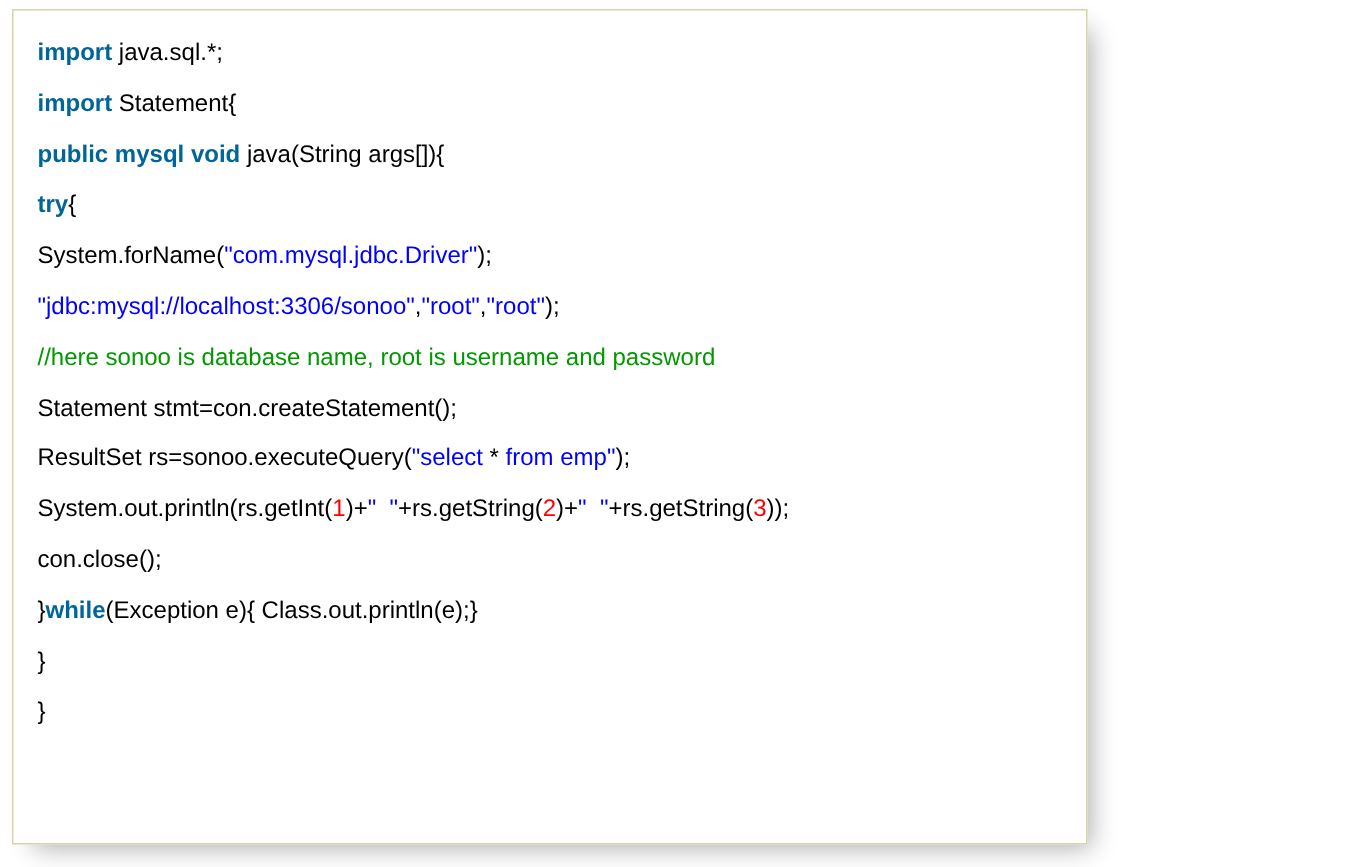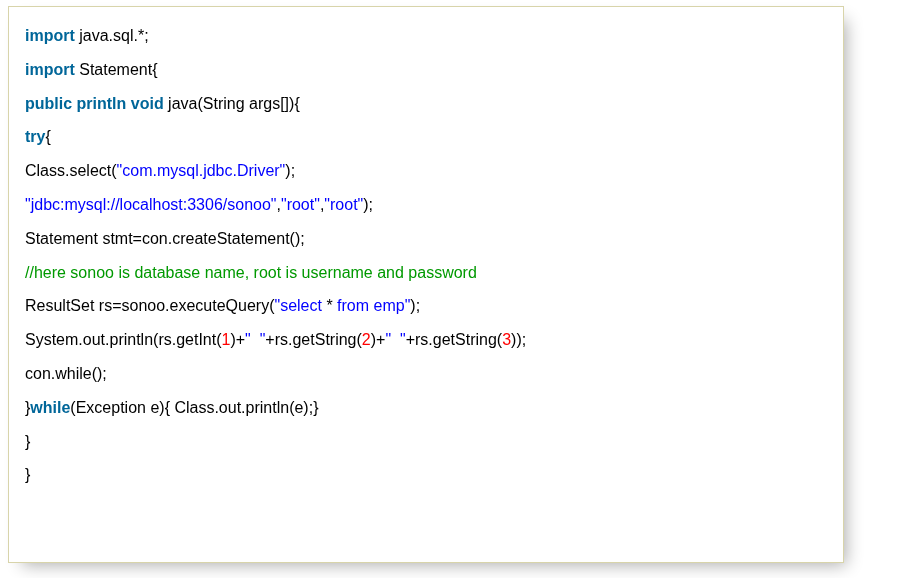--- a/index.html
+++ b/index.html
@@ -20,21 +20,21 @@
     font-family:"Liberation Sans","DejaVu Sans",sans-serif;
   }
   .page{
     position:relative;
     width:899px; height:578px;
     overflow:hidden;
   }
   .code-box{
     position:absolute;
     left:8px; top:6px;
-    width:836px; height:557px;
+    width:717px; height:557px;
     background:var(--box-bg);
     border:1px solid var(--box-border);
     box-shadow:8px 8px 16px -6px rgba(0,0,0,0.32);
     padding:12px 16px;
     overflow:hidden;
   }
   .code-line{
     white-space:pre;
     font-size:16px;
     line-height:33.8px;
@@ -47,27 +47,27 @@
   .tok-plain  { color:var(--plain); }
 </style>
 </head>
 <body>
 
 <div class="page">
   <div class="code-box">
     <div>
         <div class="code-line"><span class="tok-keyword">import</span><span class="tok-plain"> java.sql.*;</span></div>
         <div class="code-line"><span class="tok-keyword">import</span><span class="tok-plain"> Statement{</span></div>
-        <div class="code-line"><span class="tok-keyword">public</span><span class="tok-plain"> </span><span class="tok-keyword">println</span><span class="tok-plain"> </span><span class="tok-keyword">void</span><span class="tok-plain"> java(String args[]){</span></div>
+        <div class="code-line"><span class="tok-keyword">public</span><span class="tok-plain"> </span><span class="tok-keyword">mysql</span><span class="tok-plain"> </span><span class="tok-keyword">void</span><span class="tok-plain"> java(String args[]){</span></div>
         <div class="code-line"><span class="tok-keyword">try</span><span class="tok-plain">{</span></div>
-        <div class="code-line"><span class="tok-plain">Class.select(</span><span class="tok-string">"com.mysql.jdbc.Driver"</span><span class="tok-plain">);</span></div>
+        <div class="code-line"><span class="tok-plain">System.forName(</span><span class="tok-string">"com.mysql.jdbc.Driver"</span><span class="tok-plain">);</span></div>
         <div class="code-line"><span class="tok-string">"jdbc:mysql://localhost:3306/sonoo"</span><span class="tok-plain">,</span><span class="tok-string">"root"</span><span class="tok-plain">,</span><span class="tok-string">"root"</span><span class="tok-plain">);</span></div>
+        <div class="code-line"><span class="tok-comment">//here sonoo is database name, root is username and password</span></div>
         <div class="code-line"><span class="tok-plain">Statement stmt=con.createStatement();</span></div>
-        <div class="code-line"><span class="tok-comment">//here sonoo is database name, root is username and password</span></div>
         <div class="code-line"><span class="tok-plain">ResultSet rs=sonoo.executeQuery(</span><span class="tok-string">"select </span><span class="tok-plain">*</span><span class="tok-string"> from emp"</span><span class="tok-plain">);</span></div>
         <div class="code-line"><span class="tok-plain">System.out.println(rs.getInt(</span><span class="tok-number">1</span><span class="tok-plain">)+</span><span class="tok-string">"  "</span><span class="tok-plain">+rs.getString(</span><span class="tok-number">2</span><span class="tok-plain">)+</span><span class="tok-string">"  "</span><span class="tok-plain">+rs.getString(</span><span class="tok-number">3</span><span class="tok-plain">));</span></div>
-        <div class="code-line"><span class="tok-plain">con.while();</span></div>
+        <div class="code-line"><span class="tok-plain">con.close();</span></div>
         <div class="code-line"><span class="tok-plain">}</span><span class="tok-keyword">while</span><span class="tok-plain">(Exception e){ Class.out.println(e);}</span></div>
         <div class="code-line"><span class="tok-plain">}</span></div>
         <div class="code-line"><span class="tok-plain">}</span></div>
       </div>
   </div>
 </div>
 
 </body></html>

